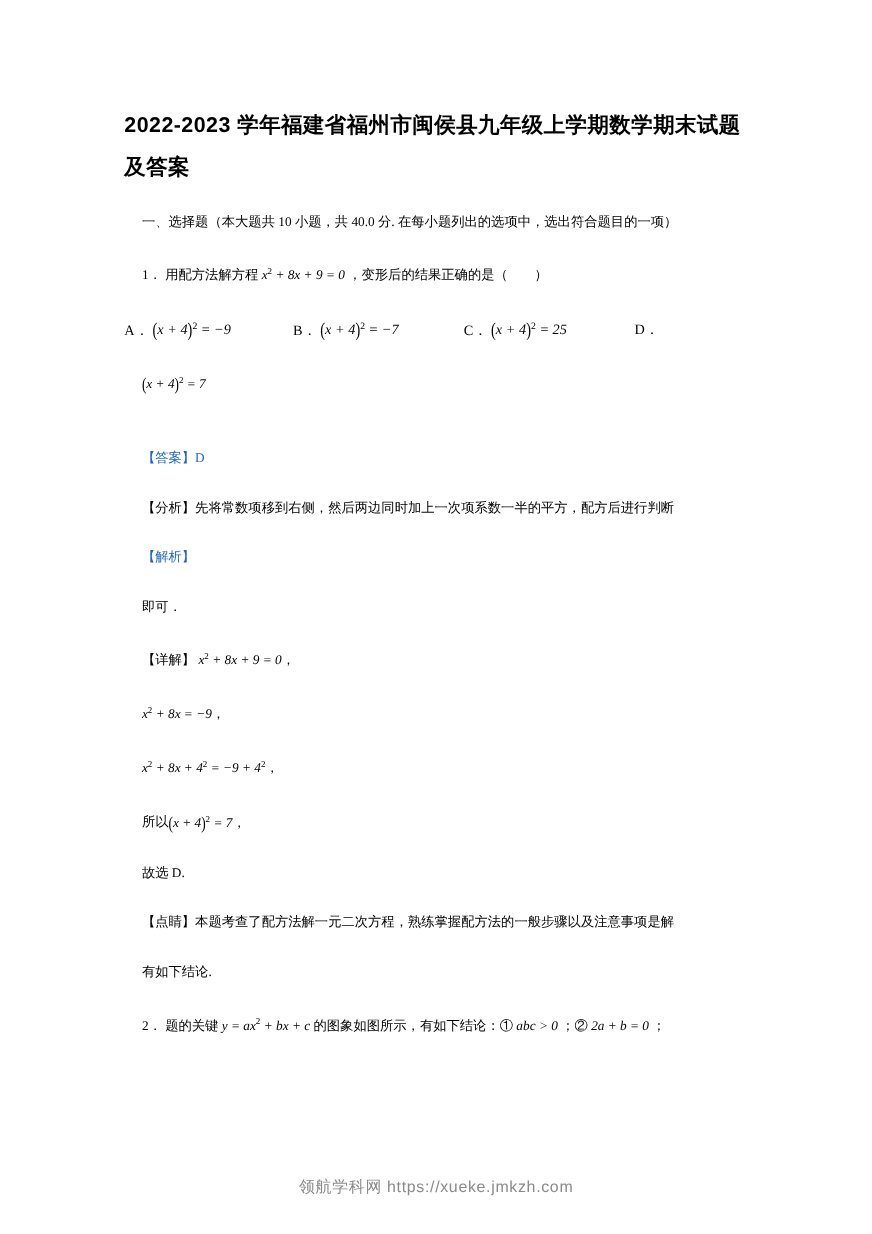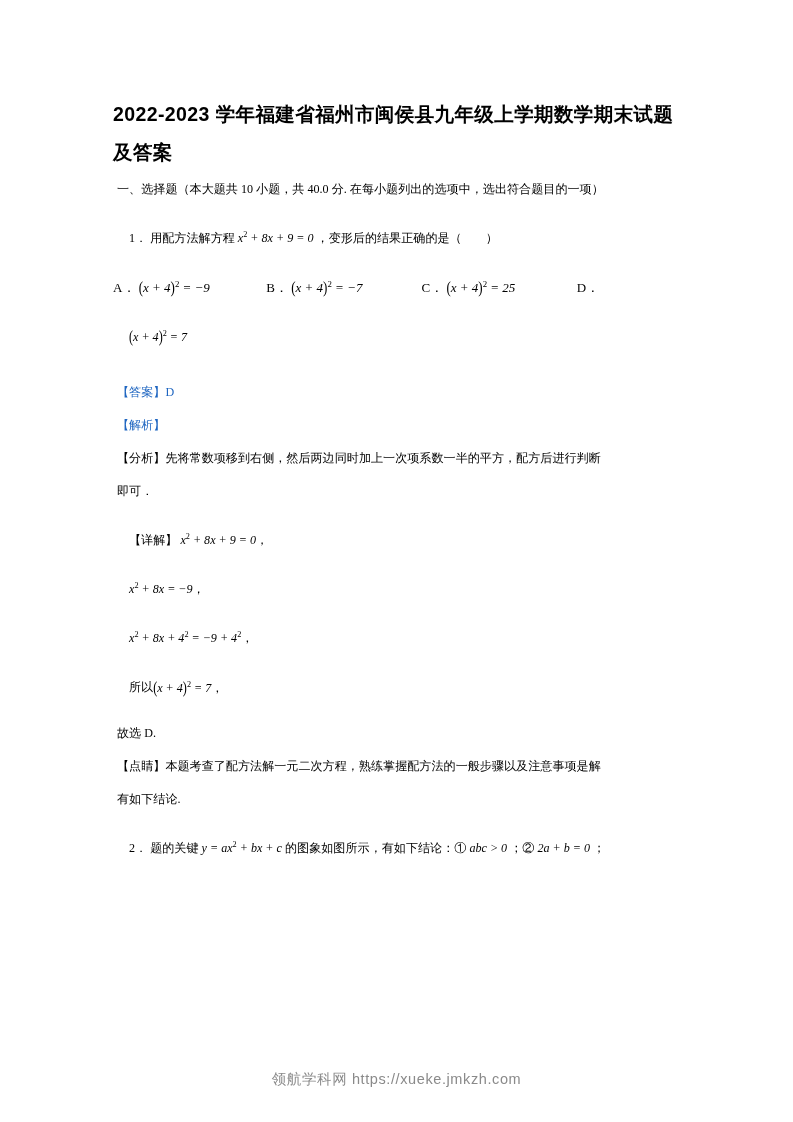--- a/index.html
+++ b/index.html
@@ -31,21 +31,21 @@
     font-size: 19.5px;
     font-weight: bold;
     line-height: 38px;
     margin: 0 0 2px 0;
     letter-spacing: 0.4px;
     color: #000;
   }
   .para {
     font-size: 12.1px;
     line-height: 29px;
-    margin: 4px;
+    margin: 16px;
     color: #000;
     font-family: "Liberation Serif", serif;
   }
   .blue {
     color: #1f66c1;
   }
   .mathrow {
     font-size: 12.1px;
     line-height: 30px;
     margin: 16px;
@@ -135,25 +135,25 @@
     <p class="mathrow">
       <span class="m"><span class="big-paren">(</span><span>x</span> + 4<span class="big-paren">)</span><sup class="exp">2</sup> = 7</span>
     </p>
 
     <div class="spacer-small"></div>
 
     <p class="para blue">
       <span>【答案】</span><span>D</span>
     </p>
 
-    <p class="para blue">【解析】</p>
-
     <p class="para">
       <span>【分析】</span><span>先将常数项移到右侧，然后两边同时加上一次项系数一半的平方，配方后进行判断</span>
     </p>
+
+    <p class="para blue">【解析】</p>
     <p class="para">即可．</p>
 
     <p class="mathrow">
       <span>【详解】</span>
       <span class="m">x<sup class="exp">2</sup> + 8<span>x</span> + 9 = 0<span class="up">，</span></span>
     </p>
 
     <p class="mathrow">
       <span class="m">x<sup class="exp">2</sup> + 8<span>x</span> = −9<span class="up">，</span></span>
     </p>

